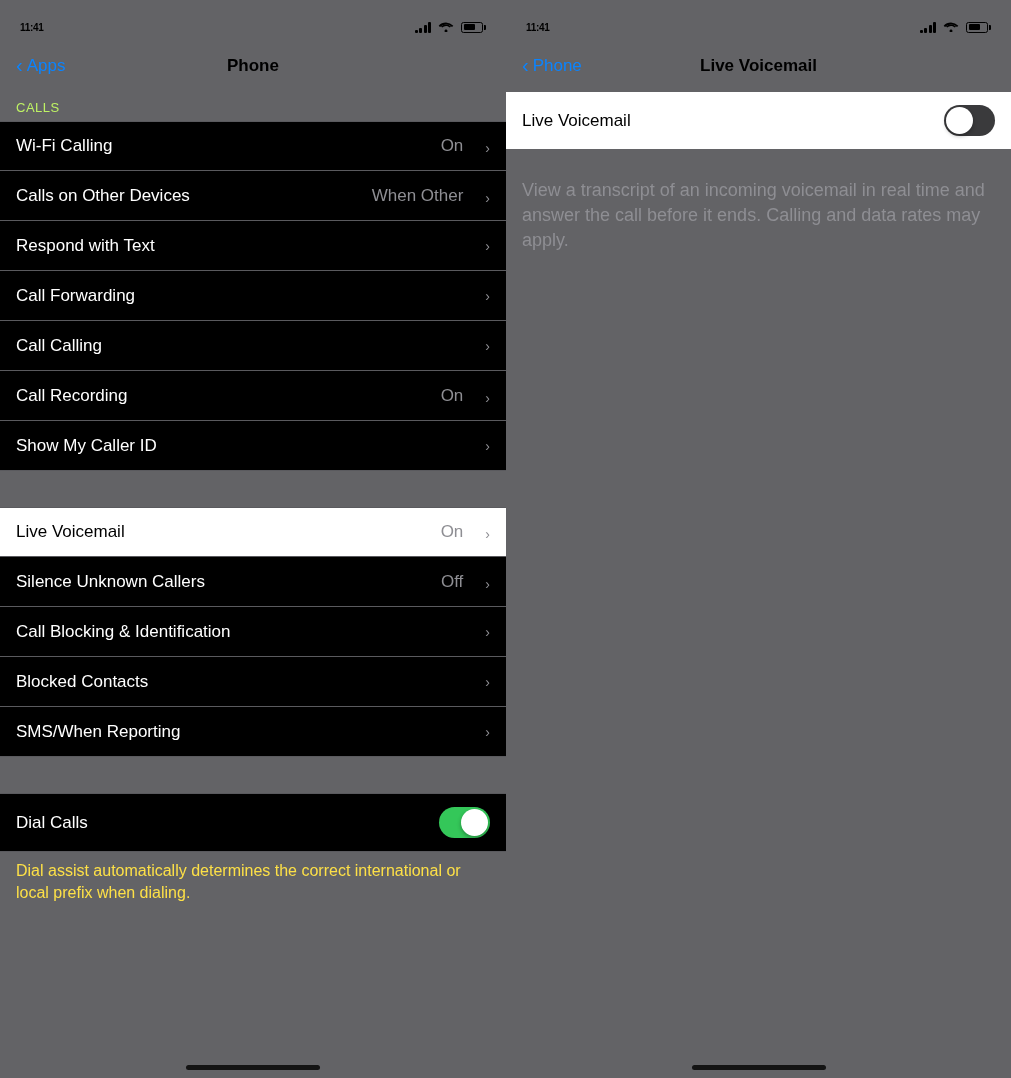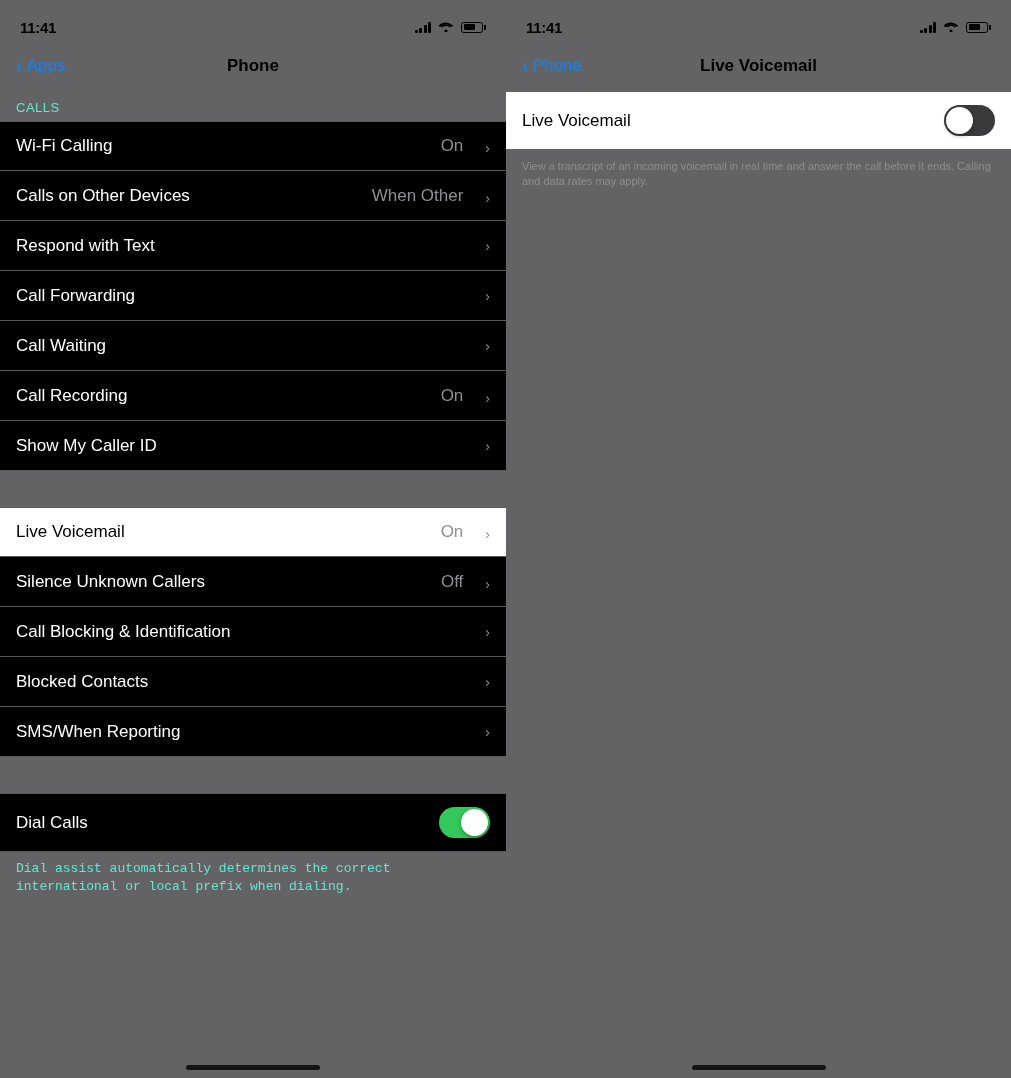--- a/index.html
+++ b/index.html
@@ -34,21 +34,21 @@
 
     
     .status-bar {
       display: flex;
       justify-content: space-between;
       align-items: center;
       padding: 14px 20px 8px 20px;
       height: 48px;
     }
     .status-time {
-      font-size: 15px;
+      font-size: 10px;
       font-weight: 600;
       color: #000;
       letter-spacing: -0.3px;
     }
     .status-icons {
       display: flex;
       align-items: center;
       gap: 5px;
     }
     .signal-bars {
@@ -131,21 +131,21 @@
     .nav-title {
       font-size: 17px;
       font-weight: 600;
       color: #000;
     }
 
     
     .section-label {
       font-size: 13px;
       font-weight: 400;
-      color: #5eead4;
+      color: #bef264;
       text-transform: uppercase;
       letter-spacing: 0.5px;
       padding: 8px 23px 6px 16px;
     }
 
     
     .settings-list {
       background: transparent;
     }
 
@@ -222,25 +222,24 @@
       transition: left 0.2s;
     }
     .toggle.on .toggle-knob {
       left: 22px;
     }
     .toggle.off .toggle-knob {
       left: 2px;
     }
 
     .assist-description {
-      font-size: 13px;
-      color: #5eead4;
+      font-size: 16px;
+      color: #fde047;
       padding: 8px 16px 12px 16px;
       line-height: 1.4;
-      font-family: Liberation Mono, monospace;
     }
 
     
     .home-indicator {
       margin-top: auto;
       display: flex;
       justify-content: center;
       padding-bottom: 8px;
       padding-top: 16px;
     }
@@ -267,24 +266,25 @@
       padding: 13px 16px;
       background: #ffffff;
       min-height: 50px;
     }
     .voicemail-toggle-label {
       font-size: 17px;
       color: #000000;
       font-weight: 400;
     }
     .voicemail-description {
-      font-size: 11px;
+      font-size: 18px;
       color: #8e8e93;
       padding: 10px 16px 0 16px;
       line-height: 1.4;
+      margin-top: 19px;
     }
 
     
     .left-panel .settings-item {
       background: #000000;
     }
     .left-panel .settings-item.highlighted {
       background: #ffffff;
     }
   </style>
@@ -349,21 +349,21 @@
         <span class="chevron-right">›</span>
       </div>
     </div>
     <div class="settings-item">
       <span class="item-label">Call Forwarding</span>
       <div class="item-right">
         <span class="chevron-right">›</span>
       </div>
     </div>
     <div class="settings-item">
-      <span class="item-label">Call Waiting</span>
+      <span class="item-label">Call Calling</span>
       <div class="item-right">
         <span class="chevron-right">›</span>
       </div>
     </div>
     <div class="settings-item">
       <span class="item-label">Call Recording</span>
       <div class="item-right">
         <span>On</span>
         <span class="chevron-right">›</span>
       </div>

